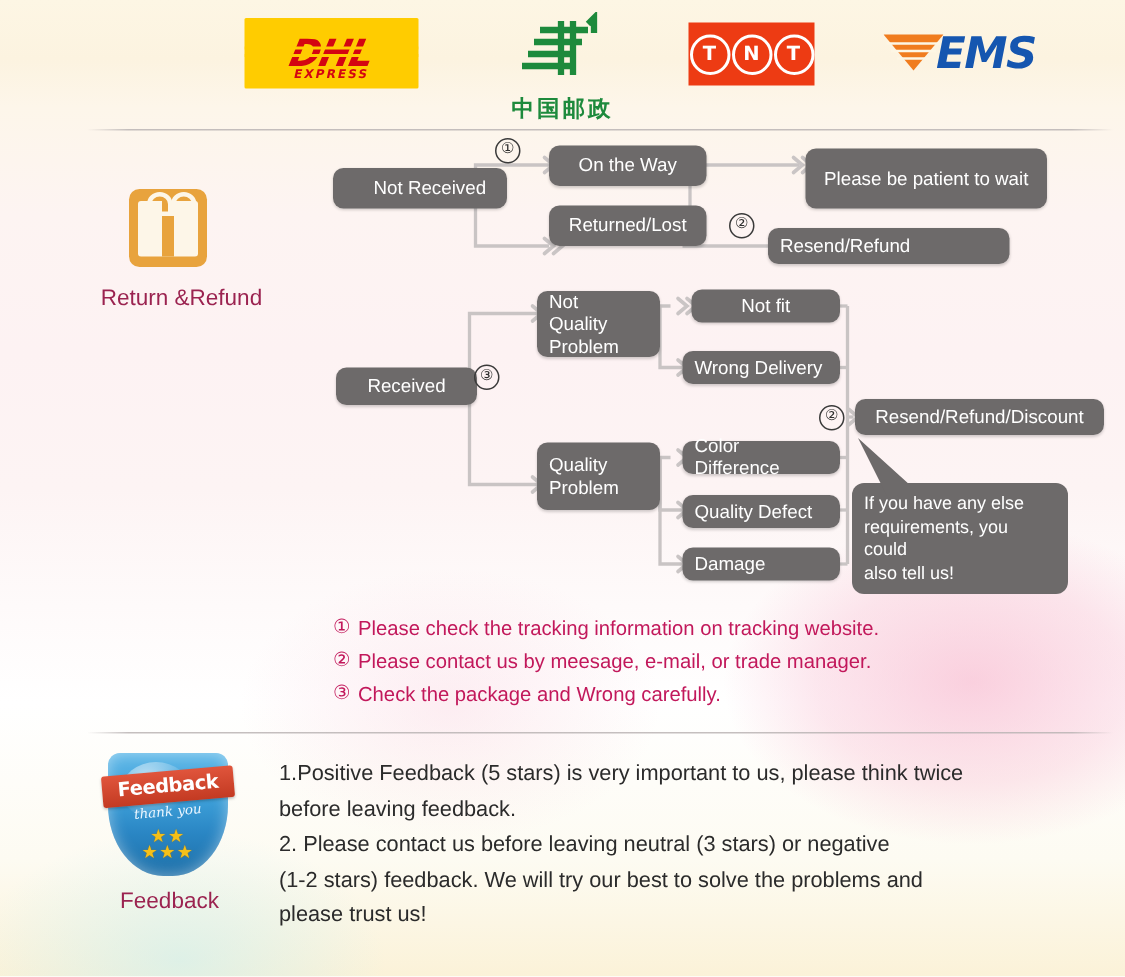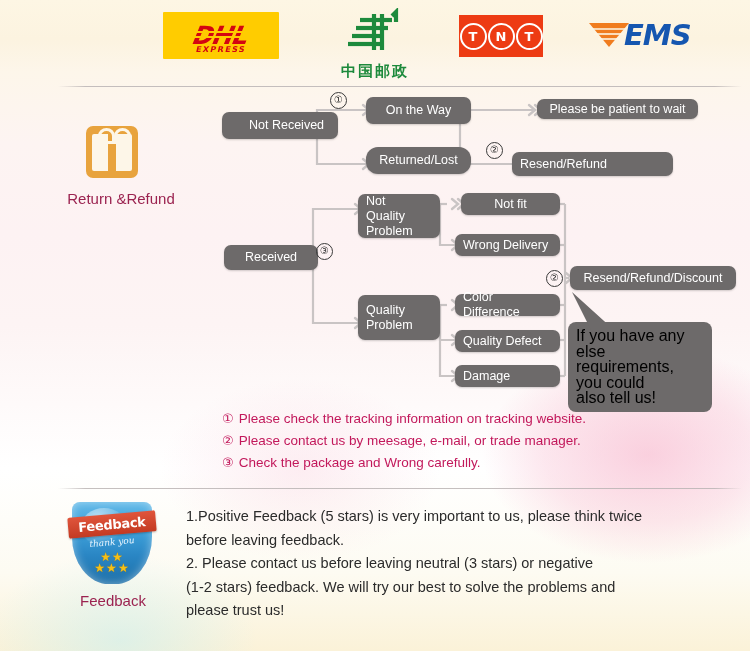--- a/index.html
+++ b/index.html
@@ -66,22 +66,22 @@
   .stars div{color:#f5c018;font-size:12px;letter-spacing:1px;text-shadow:0 0 1px #b07a00;}
 
   
   #flow{position:absolute;left:0;top:0;width:750px;height:651px;pointer-events:none;}
   .node{position:absolute;background:#6d6a6a;color:#ffffff;border-radius:7px;
     font-family:"Liberation Sans",sans-serif;font-size:12.5px;line-height:15px;
     display:flex;align-items:center;padding:0 8px;box-shadow:0 1px 2px rgba(0,0,0,.18);white-space:pre-line;}
   .node.multi{align-items:center;}
   .circ{position:absolute;width:15px;height:15px;border:1.3px solid #3a3a3a;border-radius:50%;
     font-family:"DejaVu Sans",sans-serif;font-size:10px;color:#2e2e2e;text-align:center;line-height:14px;}
-  .bubble{position:absolute;background:#6d6a6a;color:#000000;border-radius:8px;
-    font-family:"Liberation Sans",sans-serif;font-size:16px;line-height:15.5px;padding:6px 8px;white-space:pre-line;}
+  .bubble{position:absolute;background:#6d6a6a;color:#ffffff;border-radius:8px;
+    font-family:"Liberation Sans",sans-serif;font-size:12px;line-height:15.5px;padding:6px 8px;white-space:pre-line;}
 
   
   .numlist{position:absolute;font-family:"Liberation Sans",sans-serif;font-size:13.5px;color:#c2185b;line-height:22px;}
   .numlist .row{display:flex;align-items:flex-start;gap:5px;}
   .numlist .n{font-family:"DejaVu Sans",sans-serif;font-size:13px;}
   .fbtext{position:absolute;font-family:"Liberation Sans",sans-serif;font-size:14.5px;color:#2b2b2b;line-height:23.5px;white-space:pre-line;}
 </style>
 </head>
 <body>
 
@@ -212,22 +212,22 @@
         <path d="M458 335 l6 5 -6 5"></path>
       <path d="M452 371 l6 5 -6 5"></path>
         <path d="M458 371 l6 5 -6 5"></path>
       <path d="M566 273 l6 5 -6 5"></path>
         <path d="M572 273 l6 5 -6 5"></path>
     </g>
   </svg>
 
   <div class="node" style="left:222px;top:112px;width:81px;height:27px;padding-left:27px;">Not Received</div>
   <div class="node" style="left:366px;top:97px;width:89px;height:27px;justify-content:center;">On the Way</div>
-  <div class="node" style="left:366px;top:147px;width:89px;height:27px;justify-content:center;border-radius:12px;">Returned/Lost</div>
-  <div class="node" style="left:537px;top:99px;width:145px;height:20px;justify-content:center;">Please be patient to wait</div>
+  <div class="node" style="left:366px;top:137px;width:89px;height:27px;justify-content:center;">Returned/Lost</div>
+  <div class="node" style="left:537px;top:99px;width:145px;height:40px;justify-content:center;">Please be patient to wait</div>
   <div class="node" style="left:512px;top:152px;width:145px;height:24px;">Resend/Refund</div>
 
   <div class="node" style="left:224px;top:245px;width:78px;height:25px;justify-content:center;">Received</div>
   <div class="node multi" style="left:358px;top:194px;width:66px;height:44px;">Not
 Quality
 Problem</div>
   <div class="node multi" style="left:358px;top:295px;width:66px;height:45px;">Quality
 Problem</div>
 
   <div class="node" style="left:461px;top:193px;width:83px;height:22px;justify-content:center;">Not fit</div>

